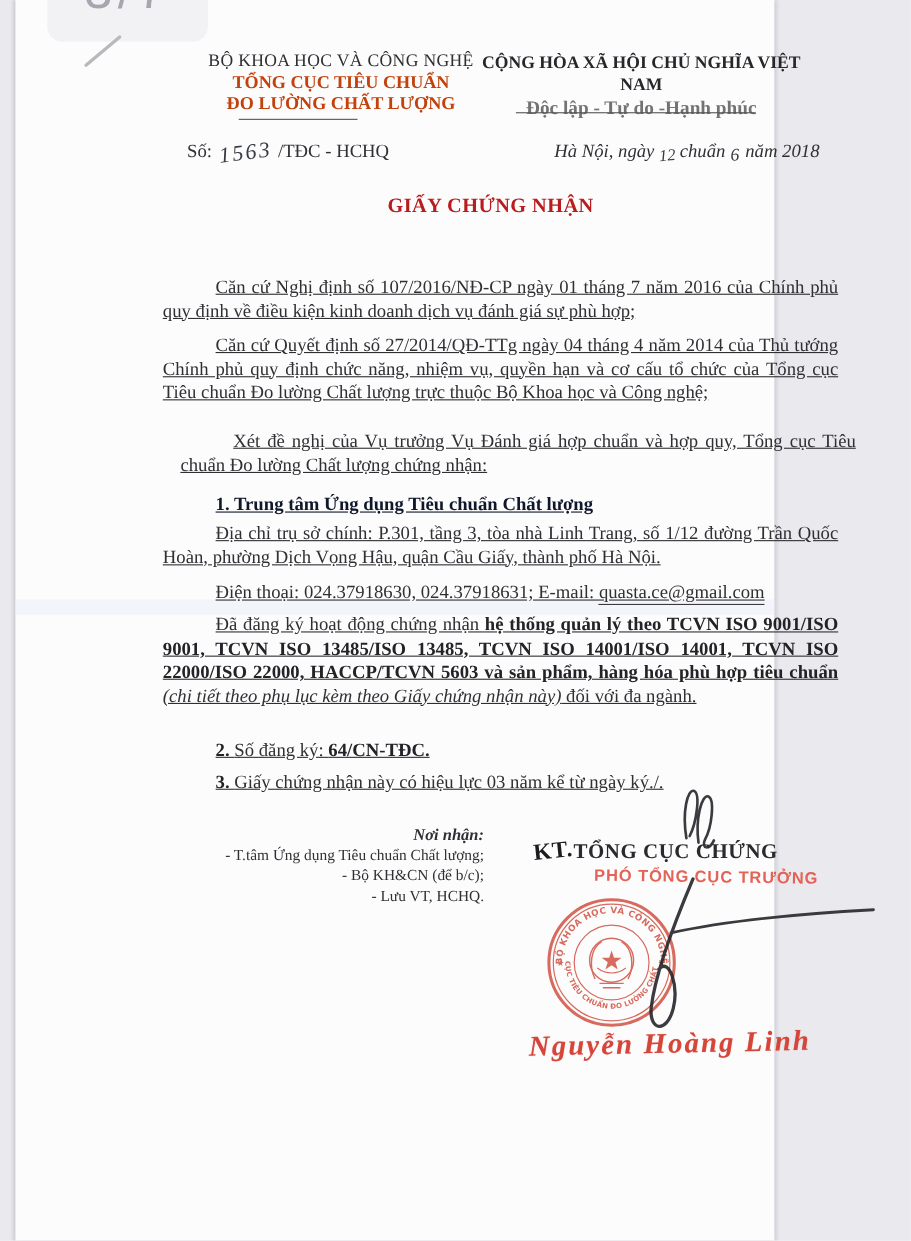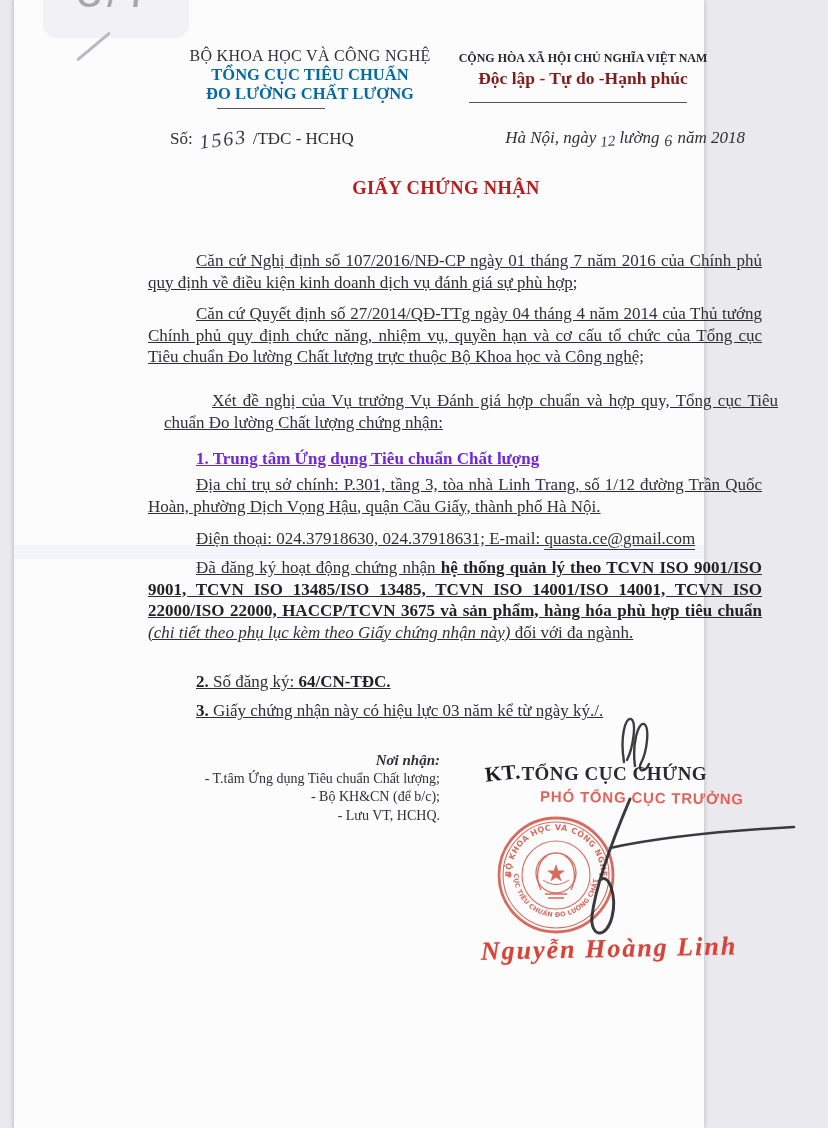--- a/index.html
+++ b/index.html
@@ -23,40 +23,40 @@
   .badge span{
     display:inline-block;transform:translateY(-24px);
     font-family:"Liberation Sans","DejaVu Sans",sans-serif;
     font-size:46px;color:#a6a6ae;letter-spacing:5px;
   }
   .pencil-slash{left:58px;top:45px;width:43px;height:3px;background:#b8b8bd;border-radius:2px;transform:rotate(-40deg);}
   .scan-band{left:0;top:545px;width:100%;height:14px;background:rgba(233,237,248,.45);}
   
   .hdr-left{left:136px;top:46px;width:320px;text-align:center;line-height:19px;}
   .hdr-left .l1{font-size:16px;letter-spacing:.3px;}
-  .hdr-left .l2,.hdr-left .l3{font-size:16.5px;font-weight:bold;color:#0369a1;}
+  .hdr-left .l2,.hdr-left .l3{font-size:16.5px;font-weight:bold;color:#c2410c;}
   .hdr-rule-left{left:203px;top:108px;width:108px;height:0;border-bottom:1.6px solid #55555a;}
   .hdr-right{left:405px;top:48px;width:328px;text-align:center;}
-  .hdr-right .l1{font-size:12px;font-weight:bold;color:#27272b;line-height:20px;}
-  .hdr-right .l2{font-size:17.5px;font-weight:bold;color:#7f1d1d;line-height:21px;}
+  .hdr-right .l1{font-size:16px;font-weight:bold;color:#27272b;line-height:20px;}
+  .hdr-right .l2{font-size:17.5px;font-weight:bold;color:#737373;line-height:21px;}
   .hdr-rule-right{left:455px;top:102px;width:218px;height:0;border-bottom:1.6px solid #55555a;}
   .so-line{left:156px;top:126px;font-size:17px;white-space:nowrap;}
   .hw{font-style:italic;color:#3a3c44;display:inline-block;}
   .hw-num{font-size:20px;letter-spacing:2px;transform:rotate(-7deg) translateY(2px);margin:0 6px;}
   .date-line{left:400px;top:128px;width:331px;text-align:right;font-style:italic;font-size:17px;white-space:nowrap;}
   .hw-day{font-size:15px;transform:rotate(-5deg) translateY(3px);margin:0 4px;}
   .hw-month{font-size:16px;transform:rotate(-3deg) translateY(3px);margin:0 5px;}
   
   .doc-title{left:91px;top:176px;width:682px;text-align:center;font-weight:bold;color:#b91c1c;
     font-size:18.5px;line-height:25px;letter-spacing:.4px;}
   
   .body-block{left:134px;width:614px;font-size:17px;line-height:21.5px;text-align:justify;text-decoration:underline;}
   .ind{text-indent:48px;}
   .p1{top:250px;} .p2{top:303px;} .p3{top:390px;margin-left:16px;}
-  .it1{top:448px;font-weight:bold;color:#6d28d9;}
+  .it1{top:448px;font-weight:bold;color:#0f172a;}
   .addr{top:474px;} .phone{top:528px;}
   .reg{top:557px;} .it2{top:671px;} .it3{top:700px;}
   .body-block strong{color:#232327;}
   .uline{border-bottom:1.2px solid #3a3a40;padding-bottom:1px;}
   
   .noinhan{left:126px;top:751px;width:300px;font-size:14px;line-height:18.5px;text-align:right;}
   .noinhan .t{font-weight:bold;font-style:italic;font-size:15px;}
   
   .kt-line{left:427px;top:761px;width:310px;text-align:center;font-weight:bold;font-size:19px;
     letter-spacing:.5px;color:#2a2a2e;white-space:nowrap;}
@@ -89,36 +89,36 @@
   <div class="abs hdr-rule-left"></div>
 
   <div class="abs hdr-right">
     <div class="l1">CỘNG HÒA XÃ HỘI CHỦ NGHĨA VIỆT NAM</div>
     <div class="l2">Độc lập - Tự do -Hạnh phúc</div>
   </div>
   <div class="abs hdr-rule-right"></div>
 
   <div class="abs so-line"><span>Số:</span><span class="hw hw-num">1563</span><span>/TĐC - HCHQ</span></div>
 
-  <div class="abs date-line"><span>Hà Nội, ngày</span><span class="hw hw-day">12</span><span>lường</span><span class="hw hw-month">6</span><span>năm 2018</span></div>
+  <div class="abs date-line"><span>Hà Nội, ngày</span><span class="hw hw-day">12</span><span>chuẩn</span><span class="hw hw-month">6</span><span>năm 2018</span></div>
 
   <div class="abs doc-title">
     <div>GIẤY CHỨNG NHẬN</div>
   </div>
 
   <div class="abs body-block ind p1">Căn cứ Nghị định số 107/2016/NĐ-CP ngày 01 tháng 7 năm 2016 của Chính phủ quy định về điều kiện kinh doanh dịch vụ đánh giá sự phù hợp;</div>
   <div class="abs body-block ind p2">Căn cứ Quyết định số 27/2014/QĐ-TTg ngày 04 tháng 4 năm 2014 của Thủ tướng Chính phủ quy định chức năng, nhiệm vụ, quyền hạn và cơ cấu tổ chức của Tổng cục Tiêu chuẩn Đo lường Chất lượng trực thuộc Bộ Khoa học và Công nghệ;</div>
   <div class="abs body-block ind p3">Xét đề nghị của Vụ trưởng Vụ Đánh giá hợp chuẩn và hợp quy, Tổng cục Tiêu chuẩn Đo lường Chất lượng chứng nhận:</div>
 
   <div class="abs body-block ind it1">1. Trung tâm Ứng dụng Tiêu chuẩn Chất lượng</div>
   <div class="abs body-block ind addr">Địa chỉ trụ sở chính: P.301, tầng 3, tòa nhà Linh Trang, số 1/12 đường Trần Quốc Hoàn, phường Dịch Vọng Hậu, quận Cầu Giấy, thành phố Hà Nội.</div>
 
   <div class="abs body-block ind phone"><span>Điện thoại: 024.37918630, 024.37918631; E-mail: </span><span class="uline">quasta.ce@gmail.com</span></div>
 
-  <div class="abs body-block ind reg"><span>Đã đăng ký hoạt động chứng nhận </span><strong>hệ thống quản lý theo TCVN ISO 9001/ISO 9001, TCVN ISO 13485/ISO 13485, TCVN ISO 14001/ISO 14001, TCVN ISO 22000/ISO 22000, HACCP/TCVN 3675 và sản phẩm, hàng hóa phù hợp tiêu chuẩn </strong><em>(chi tiết theo phụ lục kèm theo Giấy chứng nhận này)</em><span> đối với đa ngành.</span></div>
+  <div class="abs body-block ind reg"><span>Đã đăng ký hoạt động chứng nhận </span><strong>hệ thống quản lý theo TCVN ISO 9001/ISO 9001, TCVN ISO 13485/ISO 13485, TCVN ISO 14001/ISO 14001, TCVN ISO 22000/ISO 22000, HACCP/TCVN 5603 và sản phẩm, hàng hóa phù hợp tiêu chuẩn </strong><em>(chi tiết theo phụ lục kèm theo Giấy chứng nhận này)</em><span> đối với đa ngành.</span></div>
 
   <div class="abs body-block ind it2"><strong>2. </strong><span>Số đăng ký: </span><strong>64/CN-TĐC.</strong></div>
 
   <div class="abs body-block ind it3"><strong>3. </strong><span>Giấy chứng nhận này có hiệu lực 03 năm kể từ ngày ký./.</span></div>
 
   <div class="abs noinhan">
     <div class="t">Nơi nhận:</div>
     <div>- T.tâm Ứng dụng Tiêu chuẩn Chất lượng;</div>
     <div>- Bộ KH&amp;CN (để b/c);</div>
     <div>- Lưu VT, HCHQ.</div>

